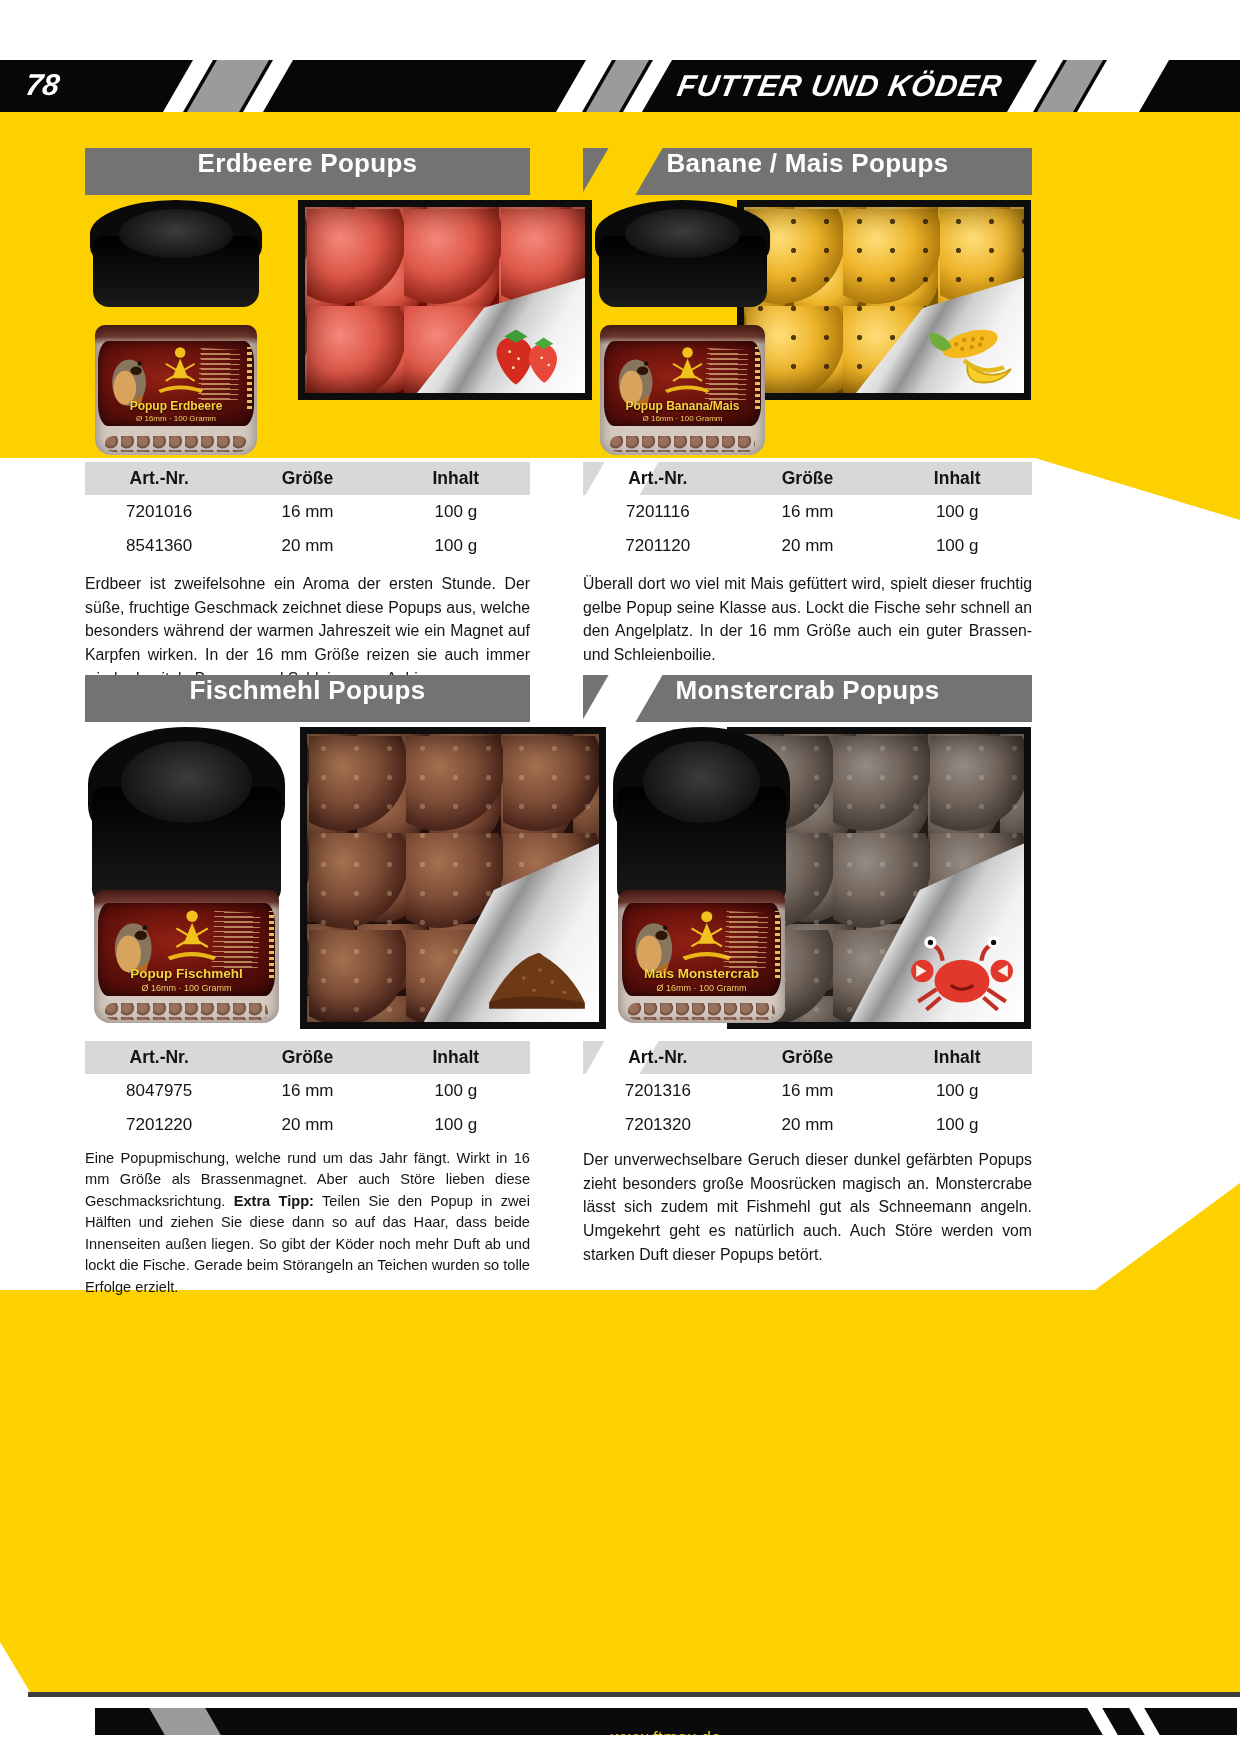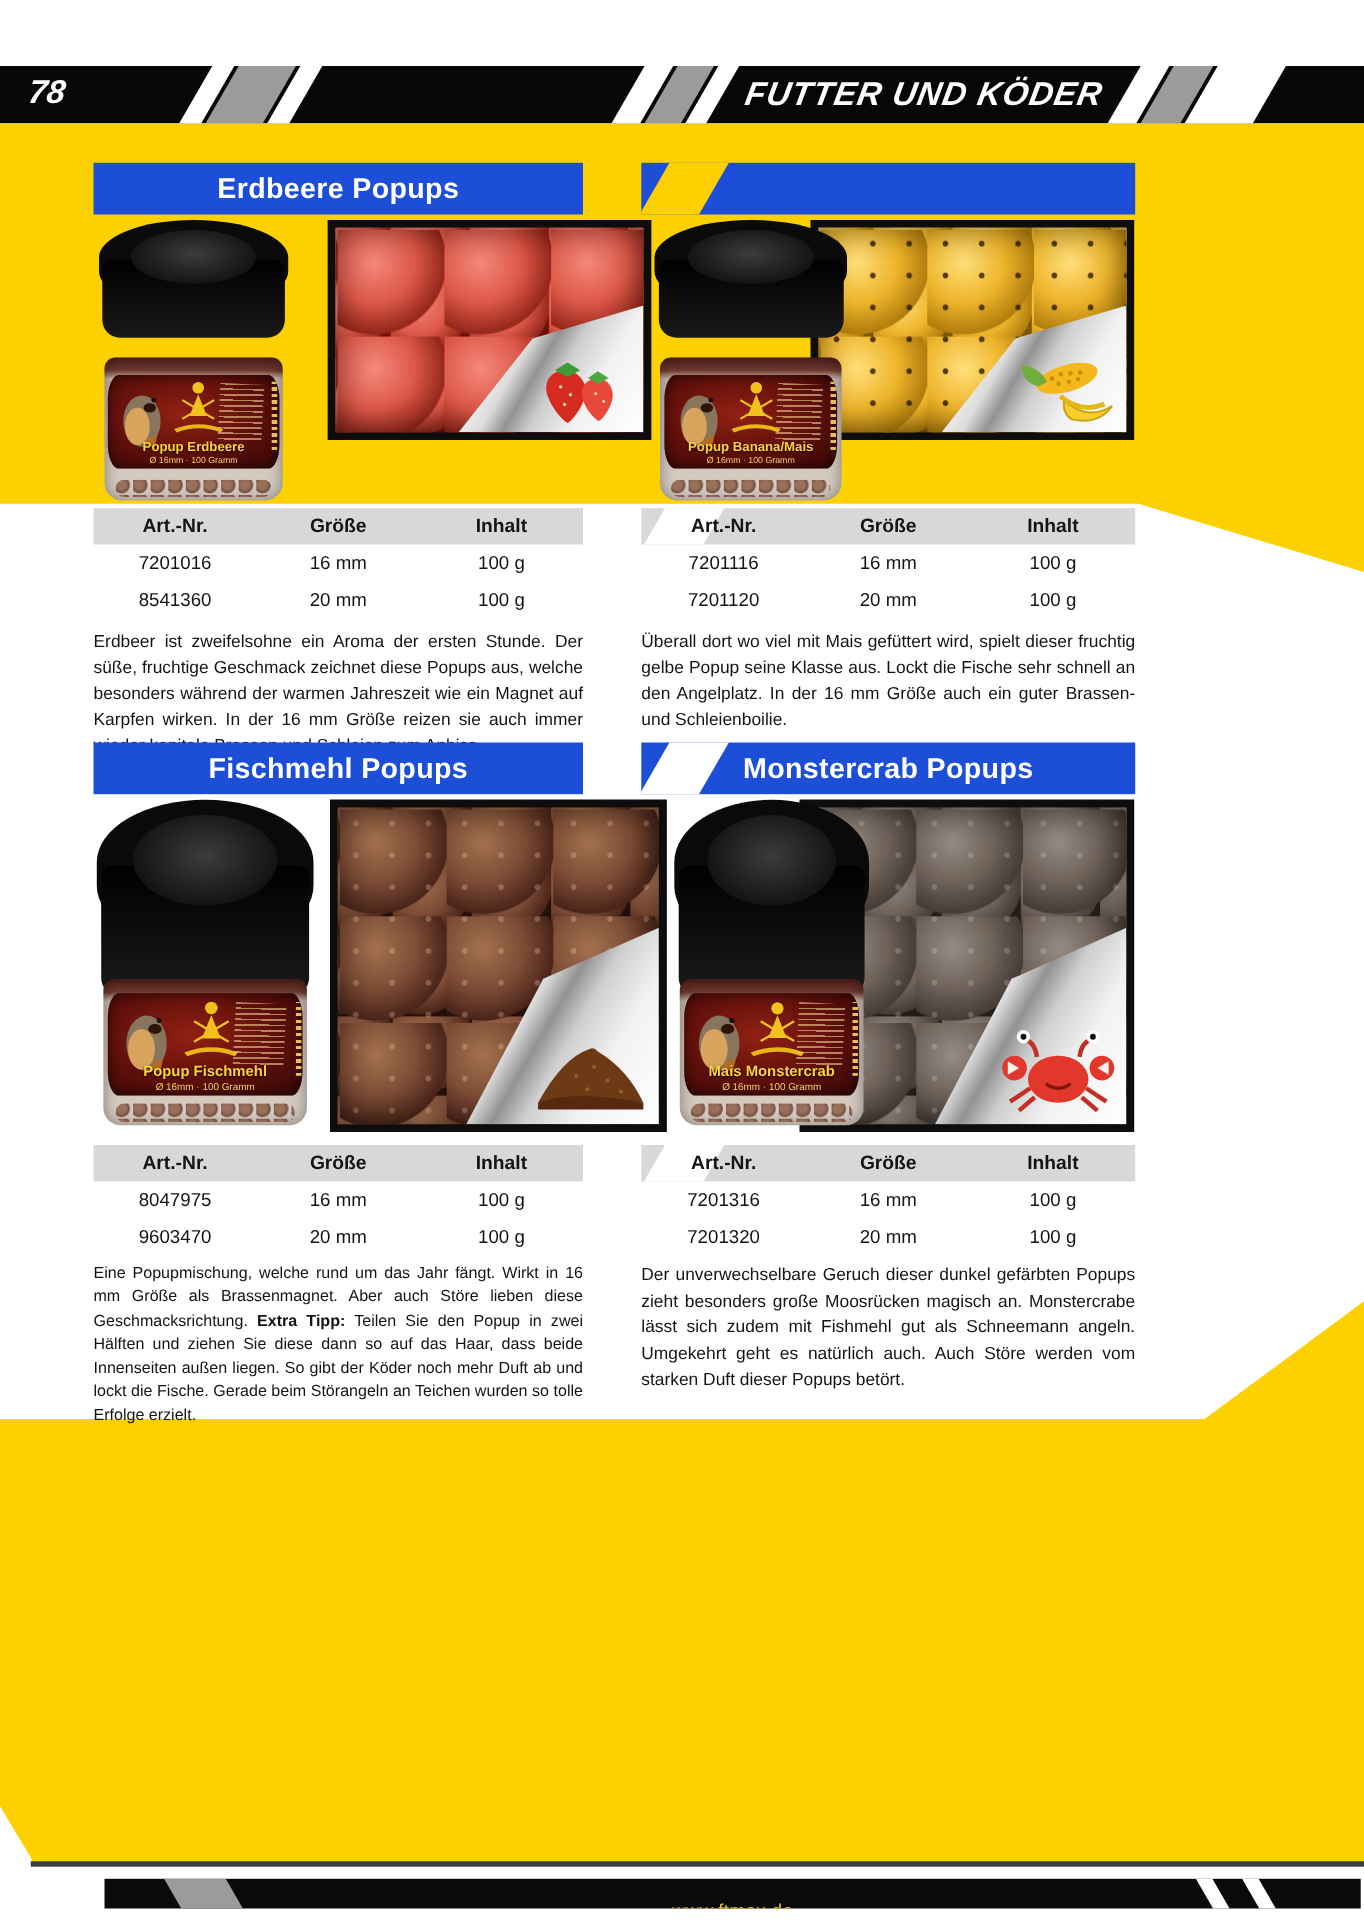--- a/index.html
+++ b/index.html
@@ -24,22 +24,22 @@
   .foot-rule{position:absolute;left:28px;top:1692px;width:1212px;height:5px;background:#3d3d3d;}
 
   
   .ftr{position:absolute;left:95px;top:1708px;width:1142px;height:27px;background:#0a0a0a;overflow:hidden;
        display:flex;align-items:center;justify-content:center;}
   .ftr .stripe{transform:skewX(30deg);}
   .url{position:relative;z-index:2;color:#edc417;font-size:17px;letter-spacing:.4px;margin-top:32px;}
 
   
   .card{position:absolute;}
-  .titlebar{position:absolute;left:0;top:0;width:100%;height:47px;background:#1d4ed8;overflow:hidden;
-            display:flex;align-items:center;justify-content:center;}
+  .titlebar{position:absolute;left:0;top:0;width:100%;height:47px;background:#737373;overflow:hidden;
+            display:flex;justify-content:center;}
   .titlebar .t{color:#fff;font-size:26px;font-weight:bold;letter-spacing:.3px;position:relative;z-index:2;}
   .edge-slash{position:absolute;top:-5px;bottom:-5px;left:12px;width:54px;transform:skewX(-30deg);z-index:1;}
   .slash-yellow .titlebar .edge-slash{background:#fdd100;}
   .slash-white .titlebar .edge-slash{background:#ffffff;}
 
   
   .jar{position:absolute;top:52px;left:var(--jar-l);width:var(--jar-w);height:var(--jar-h);z-index:2;}
   .lid{position:absolute;left:0;right:0;top:0;}
   .row1 .lid{height:42%;} .row2 .lid{height:60%;}
   .lid::before{content:"";position:absolute;inset:0 0 24% 0;background:#0a0a0a;border-radius:50%/42%;}
@@ -194,20 +194,21 @@
       <div class="cell">20 mm</div>
       <div class="cell">100 g</div>
     </div>
   </div>
   <p class="desc"><span>Erdbeer ist zweifelsohne ein Aroma der ersten Stunde. Der süße, fruchtige Geschmack zeichnet diese Popups aus, welche besonders während der warmen Jahreszeit wie ein Magnet auf Karpfen wirken. In der 16 mm Größe reizen sie auch immer wieder kapitale Brassen und Schleien zum Anbiss.</span></p>
 </section>
 
 <section class="card row1 slash-yellow" style="left:583px;top:148px;width:449px;--jar-l:12px;--jar-w:175px;--jar-h:255px;--ph-l:154px;--ph-w:294px;--ph-h:200px;--table-top:314px;--desc-top:424px;">
   <div class="titlebar">
     <i class="edge-slash"></i>
+    <span class="t">Banane / Mais Popups</span>
   </div>
   <div class="jar">
     <div class="lid">
         <i class="lid-shine"></i>
       </div>
     <div class="glass">
       <div class="label">
         <svg class="carp" viewBox="0 0 60 90">
           <ellipse cx="28" cy="45" rx="24" ry="33" fill="#87755d"></ellipse>
           <ellipse cx="22" cy="52" rx="16" ry="24" fill="#d8a35c"></ellipse>
@@ -322,21 +323,21 @@
       <div class="cell">Art.-Nr.</div>
       <div class="cell">Größe</div>
       <div class="cell">Inhalt</div>
     </div>
     <div class="t-row">
       <div class="cell">8047975</div>
       <div class="cell">16 mm</div>
       <div class="cell">100 g</div>
     </div>
     <div class="t-row">
-      <div class="cell">9603470</div>
+      <div class="cell">7201220</div>
       <div class="cell">20 mm</div>
       <div class="cell">100 g</div>
     </div>
   </div>
   <p class="desc desc-sm"><span>Eine Popupmischung, welche rund um das Jahr fängt. Wirkt in 16 mm Größe als Brassenmagnet. Aber auch Störe lieben diese Geschmacksrichtung.</span> <b class="tipb">Extra Tipp:</b> <span>Teilen Sie den Popup in zwei Hälften und ziehen Sie diese dann so auf das Haar, dass beide Innenseiten außen liegen. So gibt der Köder noch mehr Duft ab und lockt die Fische. Gerade beim Störangeln an Teichen wurden so tolle Erfolge erzielt.</span></p>
 </section>
 
 <section class="card row2 slash-white" style="left:583px;top:675px;width:449px;--jar-l:30px;--jar-w:177px;--jar-h:296px;--ph-l:144px;--ph-w:304px;--ph-h:302px;--table-top:366px;--desc-top:473px;">
   <div class="titlebar">
     <i class="edge-slash"></i>

